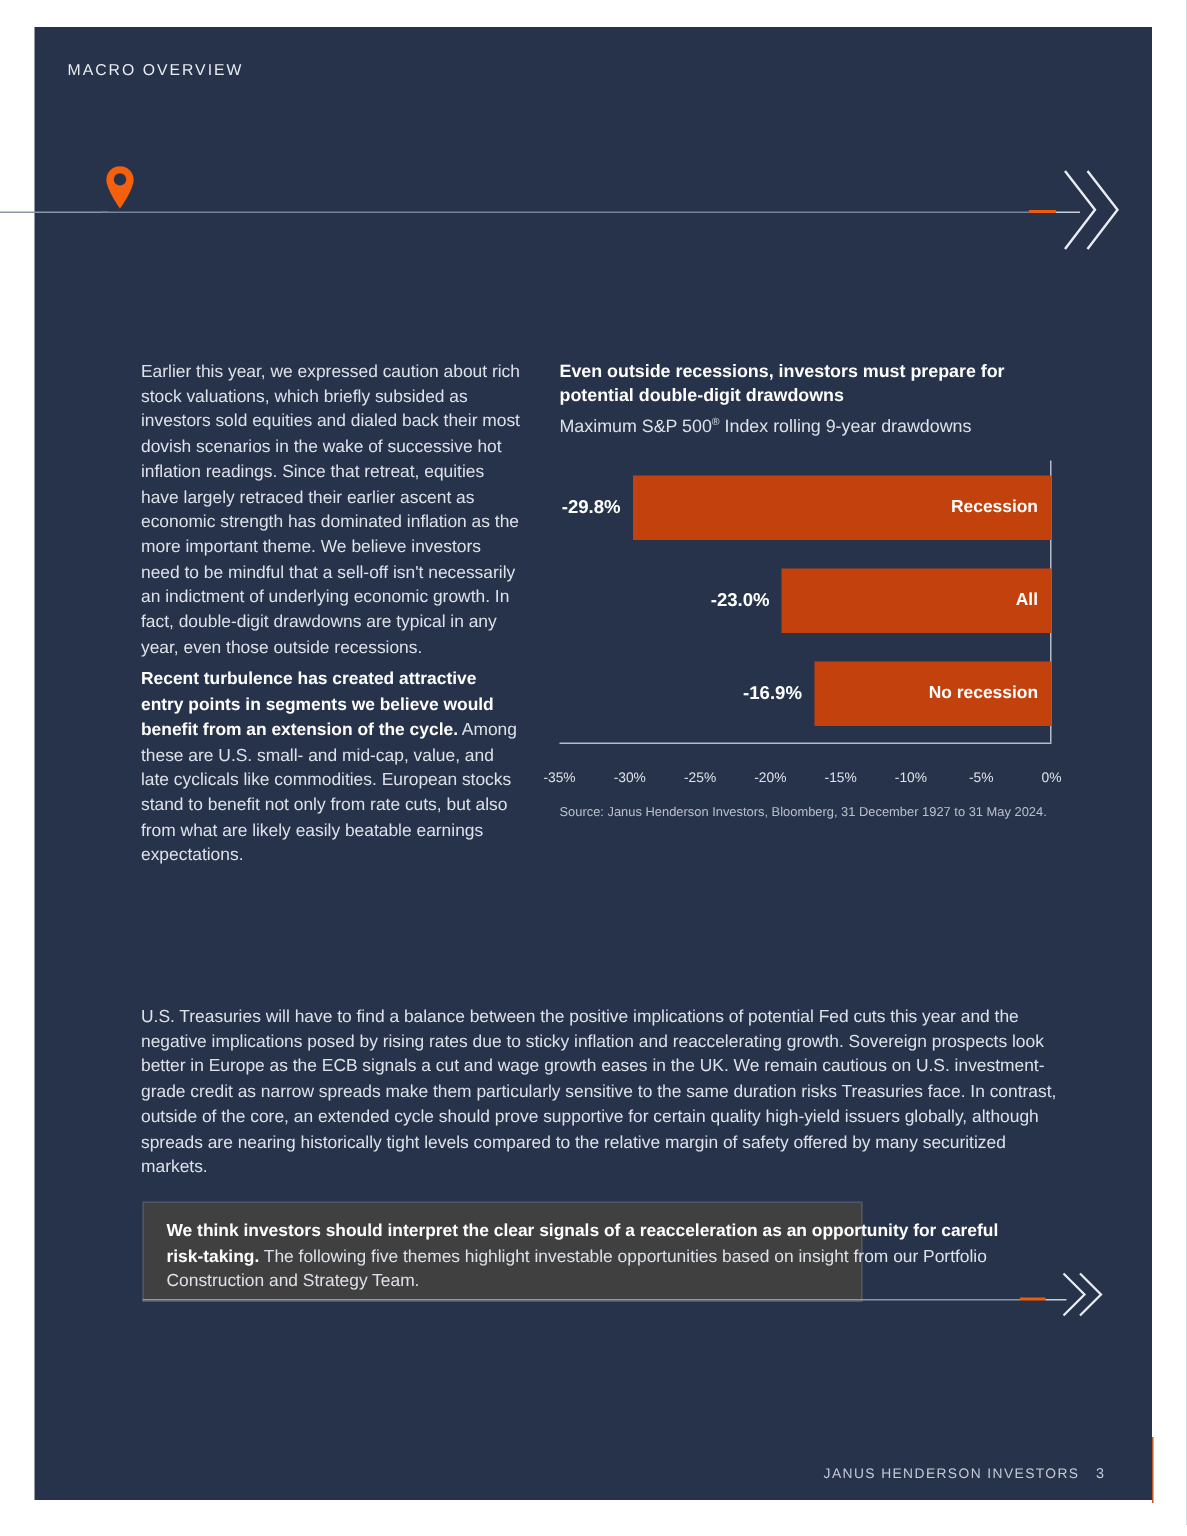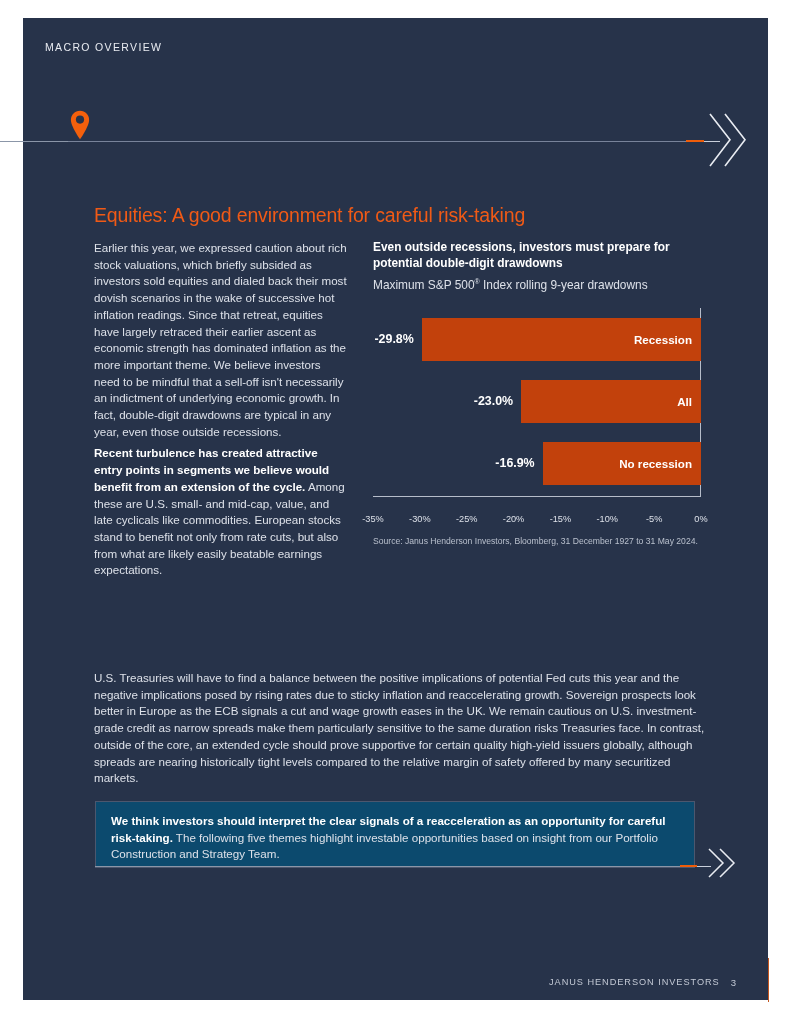--- a/index.html
+++ b/index.html
@@ -234,23 +234,23 @@
     color: #dde1e9;
     font-size: 11.6px;
     line-height: 16.7px;
   }
 
   
   .callout {
     position: absolute;
     left: 95px;
     top: 801px;
-    width: 600px;
+    width: 480px;
     height: 67px;
-    background: #0c4a6e;
+    background: #404040;
     border: 1px solid #4c576e;
   }
   .callout-text {
     position: absolute;
     left: 15px;
     top: 11px;
     width: 570px;
     color: #dde1e9;
     font-size: 11.6px;
     line-height: 16.7px;
@@ -329,21 +329,20 @@
     </svg>
   </div>
 
   <div class="chev-top">
     <svg viewBox="0 0 42 64" width="42" height="64">
       <path d="M4 6 L24 31.8 L4 58" fill="none" stroke="#e9ecf2" stroke-width="1.6"></path>
       <path d="M19 6 L39 31.8 L19 58" fill="none" stroke="#e9ecf2" stroke-width="1.6"></path>
     </svg>
   </div>
 
-  <div class="h-section" id="equities-heading">Equities: A good environment for careful risk-taking</div>
 
   <div class="col-left">
     <p>Earlier this year, we expressed caution about rich stock valuations, which briefly subsided as investors sold equities and dialed back their most dovish scenarios in the wake of successive hot inflation readings. Since that retreat, equities have largely retraced their earlier ascent as economic strength has dominated inflation as the more important theme. We believe investors need to be mindful that a sell-off isn't necessarily an indictment of underlying economic growth. In fact, double-digit drawdowns are typical in any year, even those outside recessions.</p>
     <p class="p2"><b>Recent turbulence has created attractive entry points in segments we believe would benefit from an extension of the cycle.</b><span> Among these are U.S. small- and mid-cap, value, and late cyclicals like commodities. European stocks stand to benefit not only from rate cuts, but also from what are likely easily beatable earnings expectations.</span></p>
   </div>
 
   <div class="chart-block">
     <div class="chart-title">Even outside recessions, investors must prepare for potential double-digit drawdowns</div>
     <div class="chart-subtitle"><span>Maximum S&amp;P 500</span><sup>®</sup><span> Index rolling 9-year drawdowns</span></div>
 

